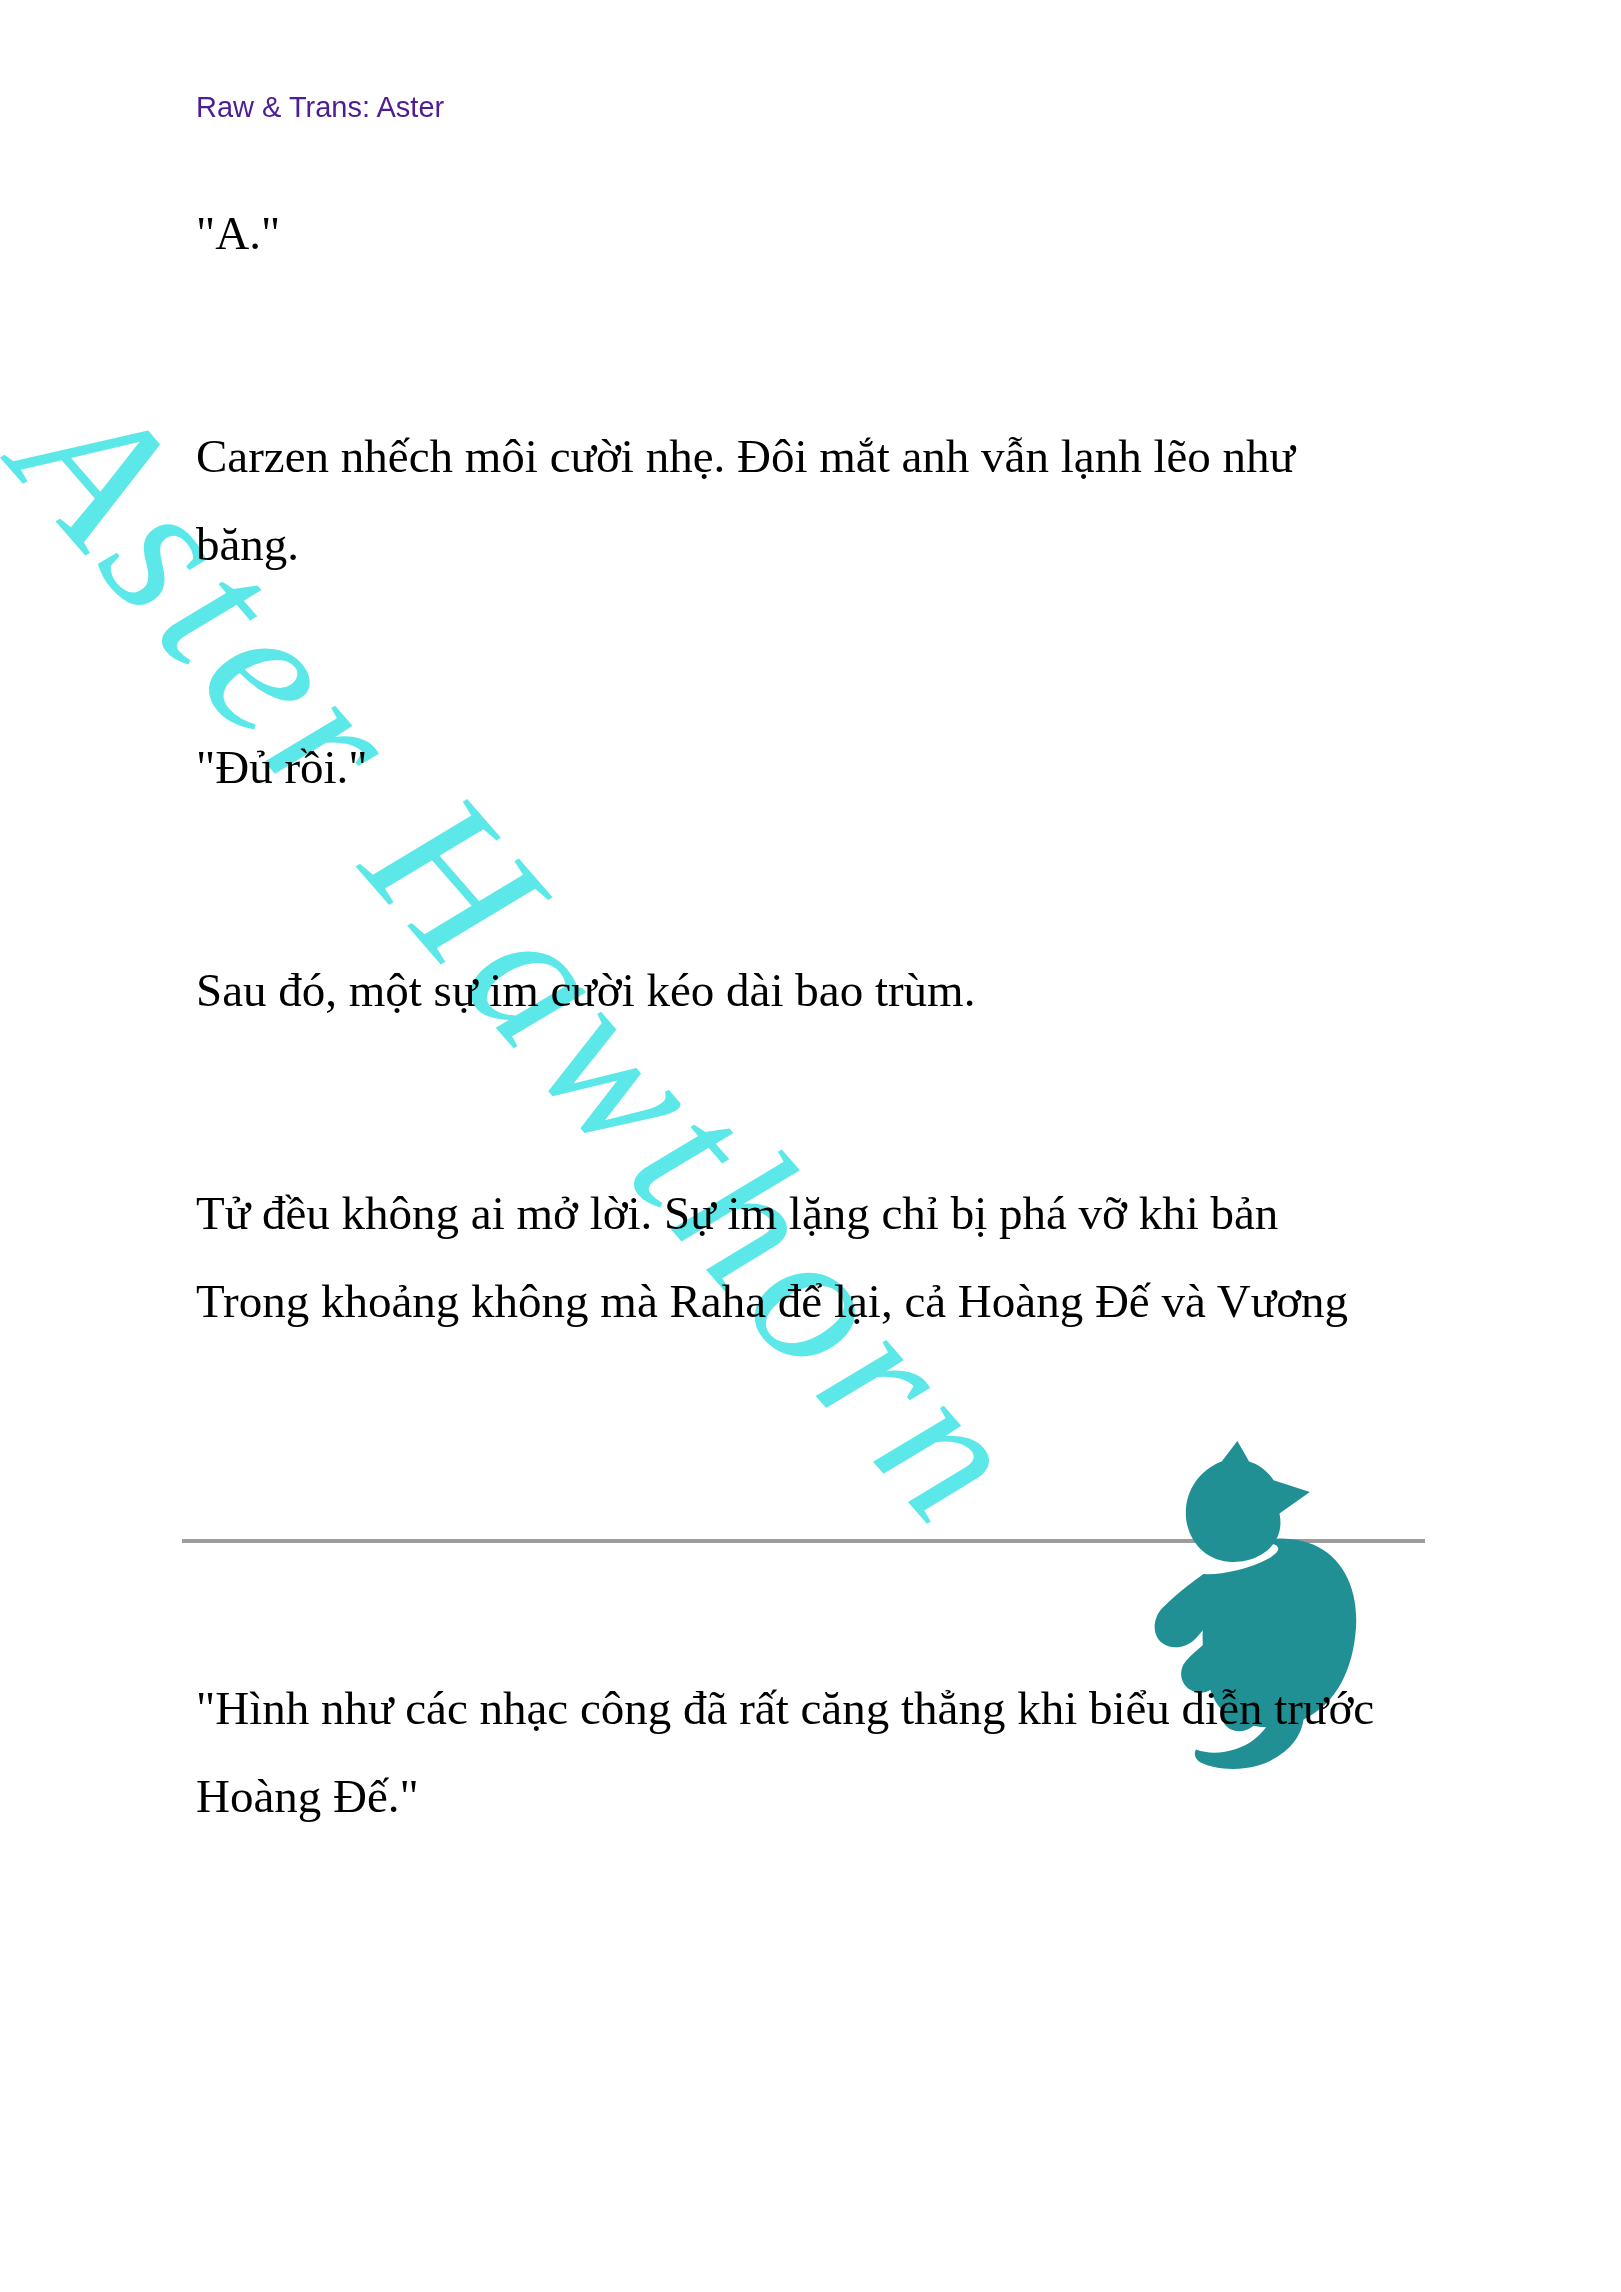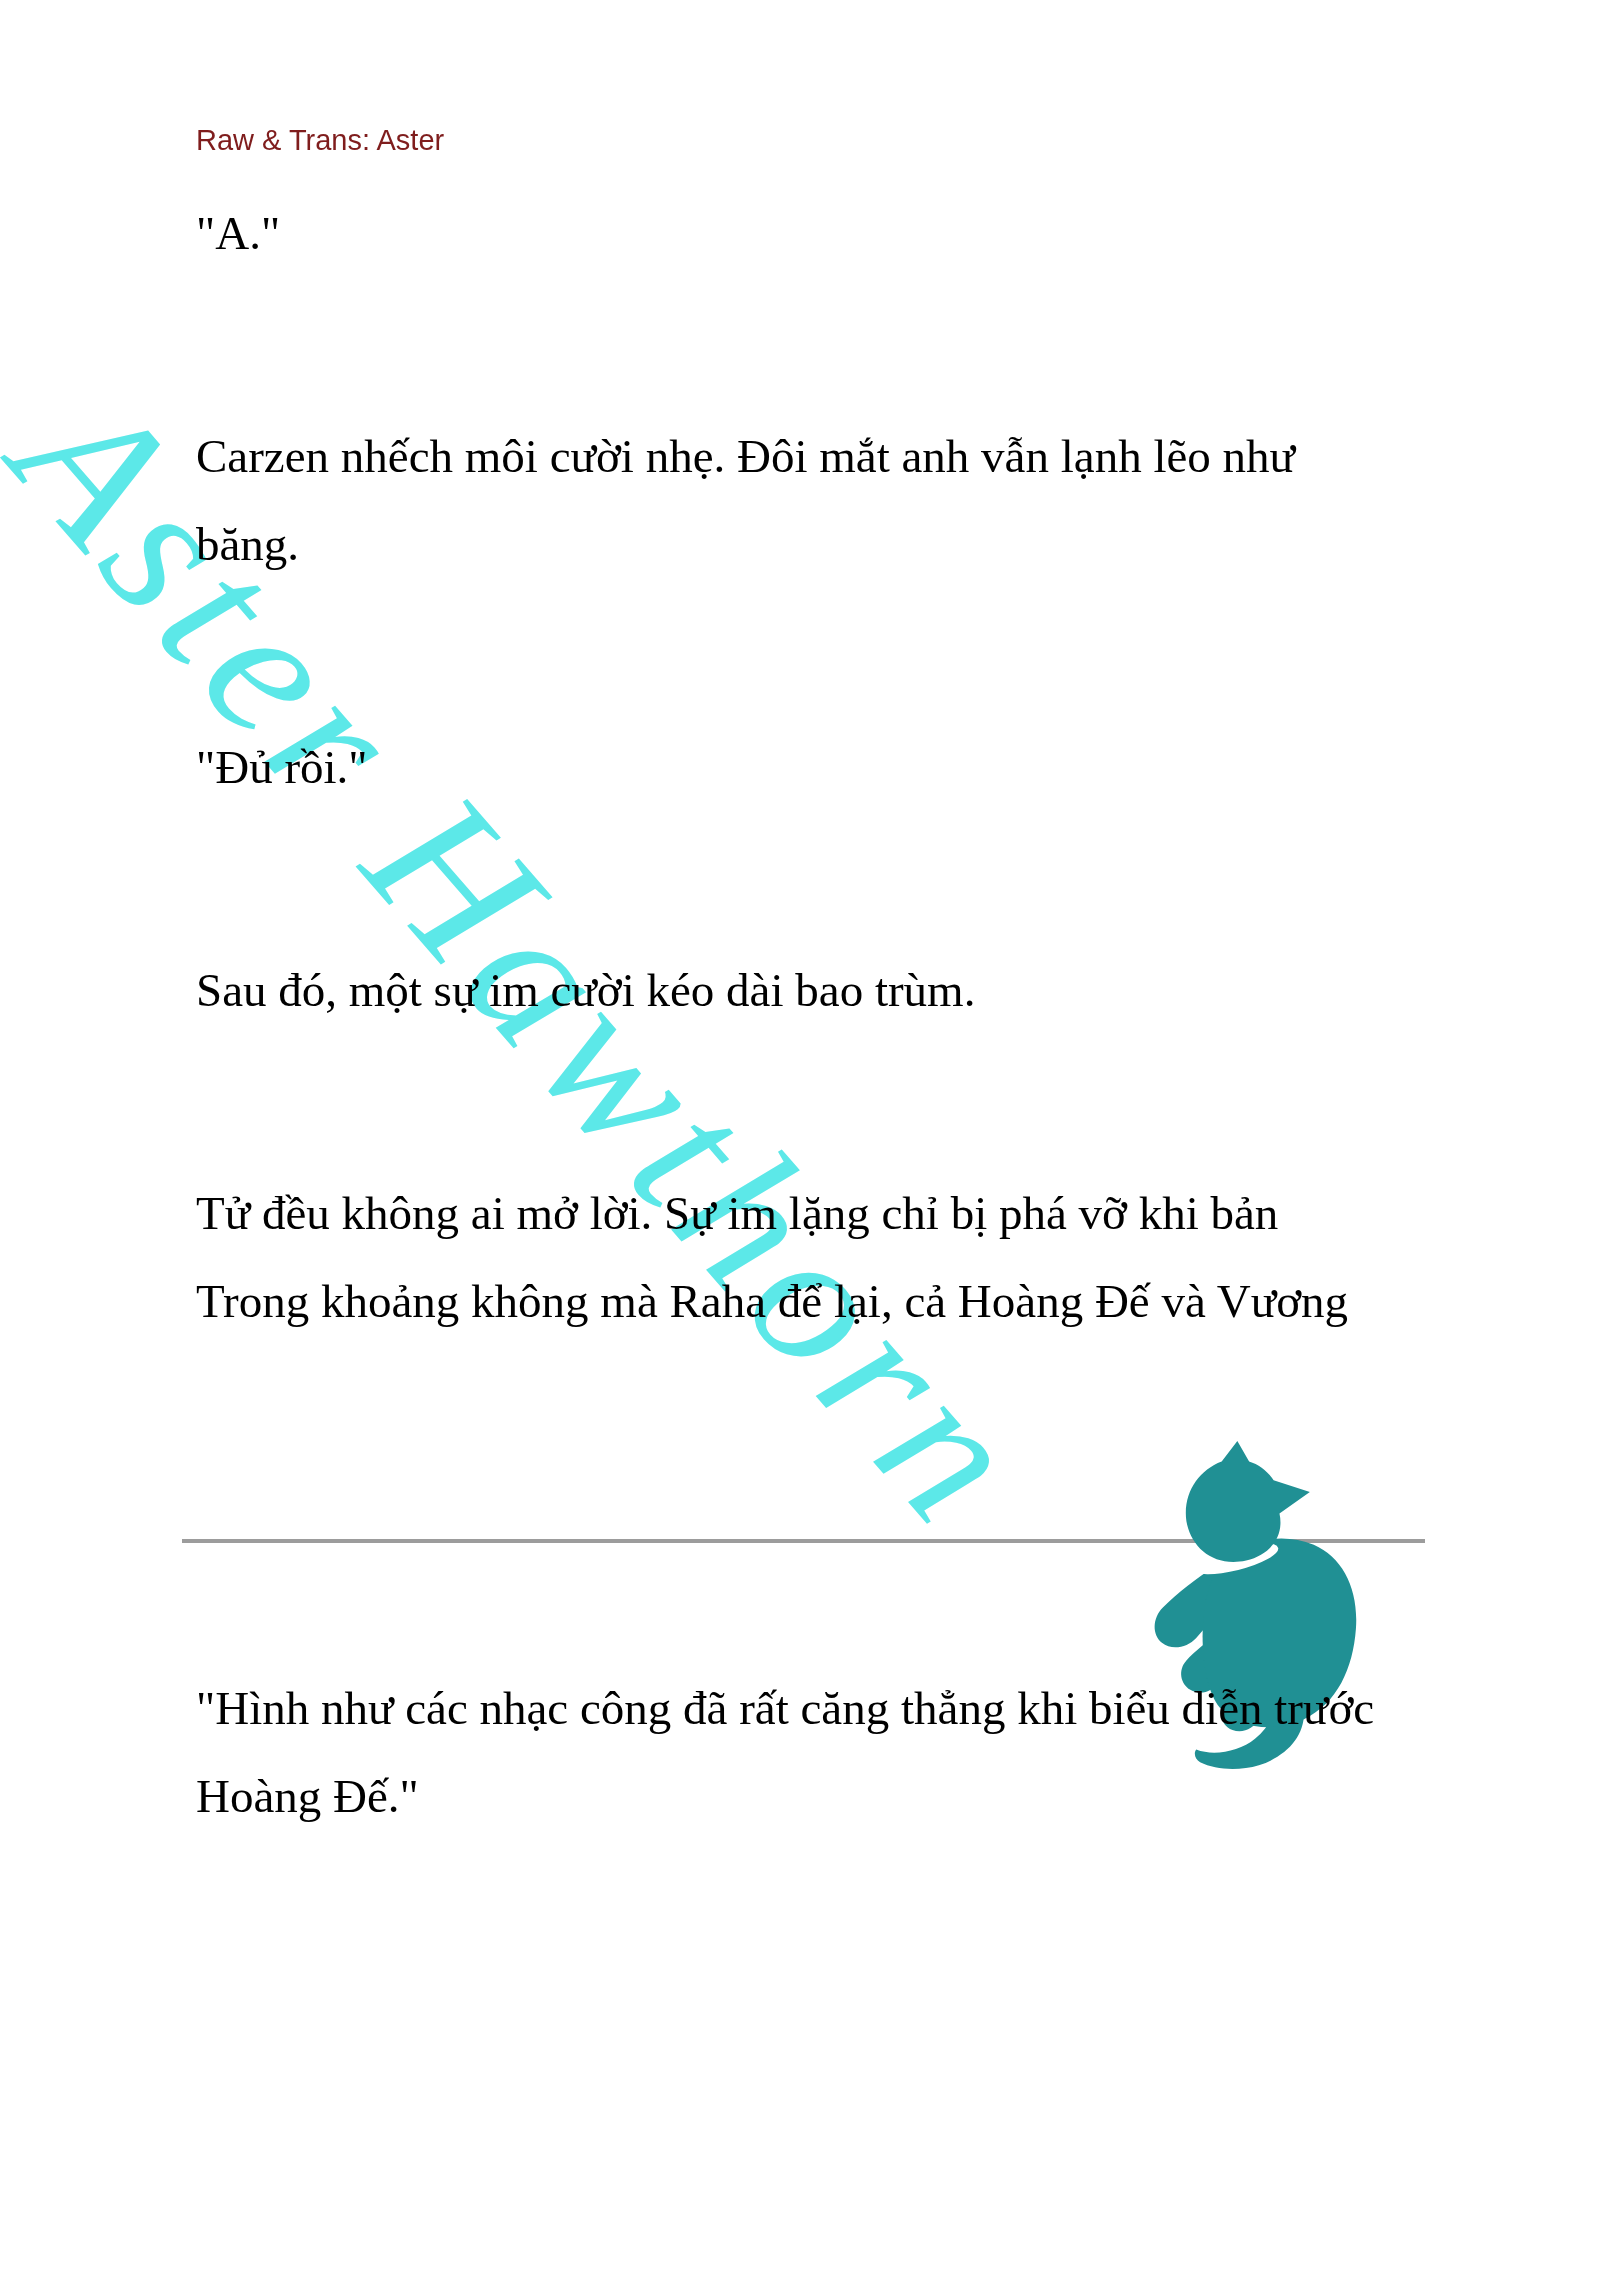--- a/index.html
+++ b/index.html
@@ -30,23 +30,22 @@
     transform-origin: 0 0;
     z-index: 1;
     pointer-events: none;
   }
   .header {
     position: absolute;
     left: 196px;
     top: 91px;
     font-family: "Liberation Sans", "DejaVu Sans", sans-serif;
     font-size: 29px;
-    color: #7f1d1d;
+    color: #4c1d95;
     z-index: 4;
-    margin-top: 33px;
   }
   .divider {
     position: absolute;
     left: 182px;
     top: 1539px;
     width: 1243px;
     height: 3.9px;
     background: #9c9c9c;
     z-index: 2;
   }

